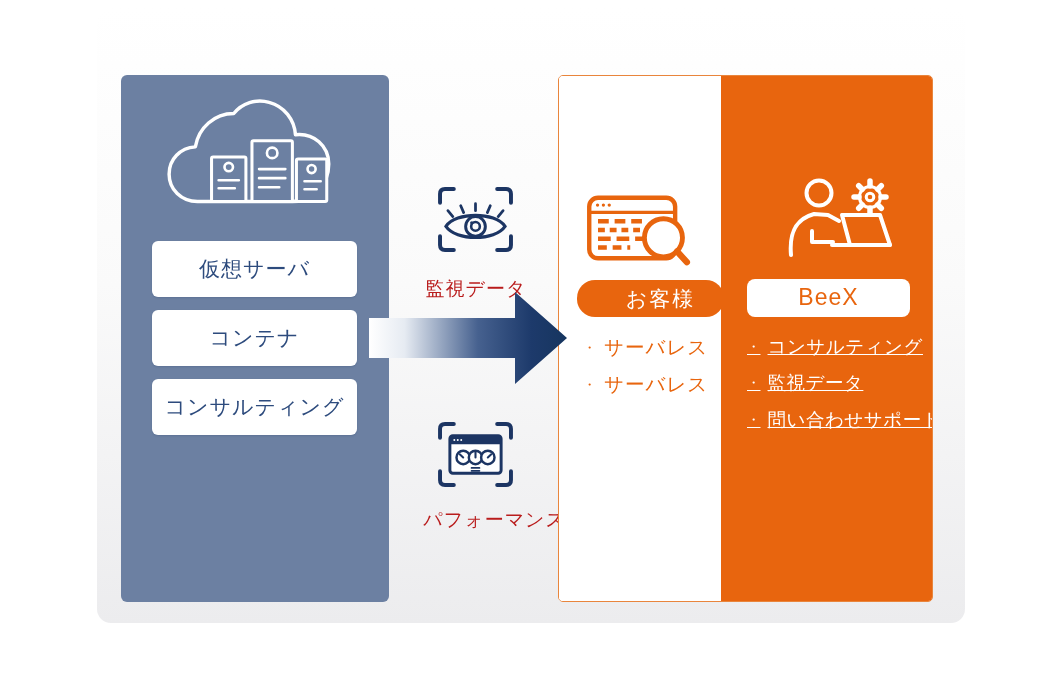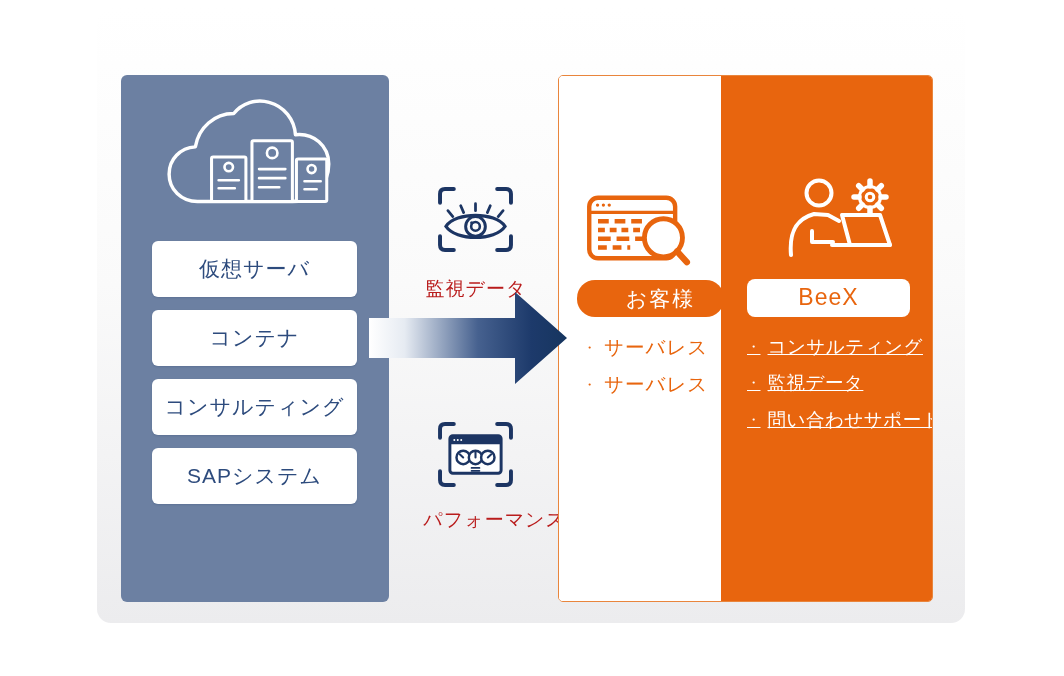--- a/index.html
+++ b/index.html
@@ -93,21 +93,20 @@
         <circle cx="112" cy="56" r="5.2"></circle>
         <path d="M99,72 H125 M99,81 H125 M99,90 H119"></path>
         <circle cx="151" cy="72" r="4"></circle>
         <path d="M144,84 H160 M144,92 H156"></path>
       </g>
     </svg>
     <div class="abs src-items">
       <div class="src-box">仮想サーバ</div>
       <div class="src-box">コンテナ</div>
       <div class="src-box">コンサルティング</div>
-      <div class="src-box">SAPシステム</div>
     </div>
   </div>
 
   <svg class="abs" style="left:437px;top:186px;" width="77" height="67" viewBox="0 0 78 68">
     <g stroke="#1C3563" stroke-width="4" fill="none" stroke-linecap="round">
       <path d="M17,3 H8 Q3,3 3,8 V17"></path>
       <path d="M61,3 H70 Q75,3 75,8 V17"></path>
       <path d="M3,51 V60 Q3,65 8,65 H17"></path>
       <path d="M75,51 V60 Q75,65 70,65 H61"></path>
     </g>

